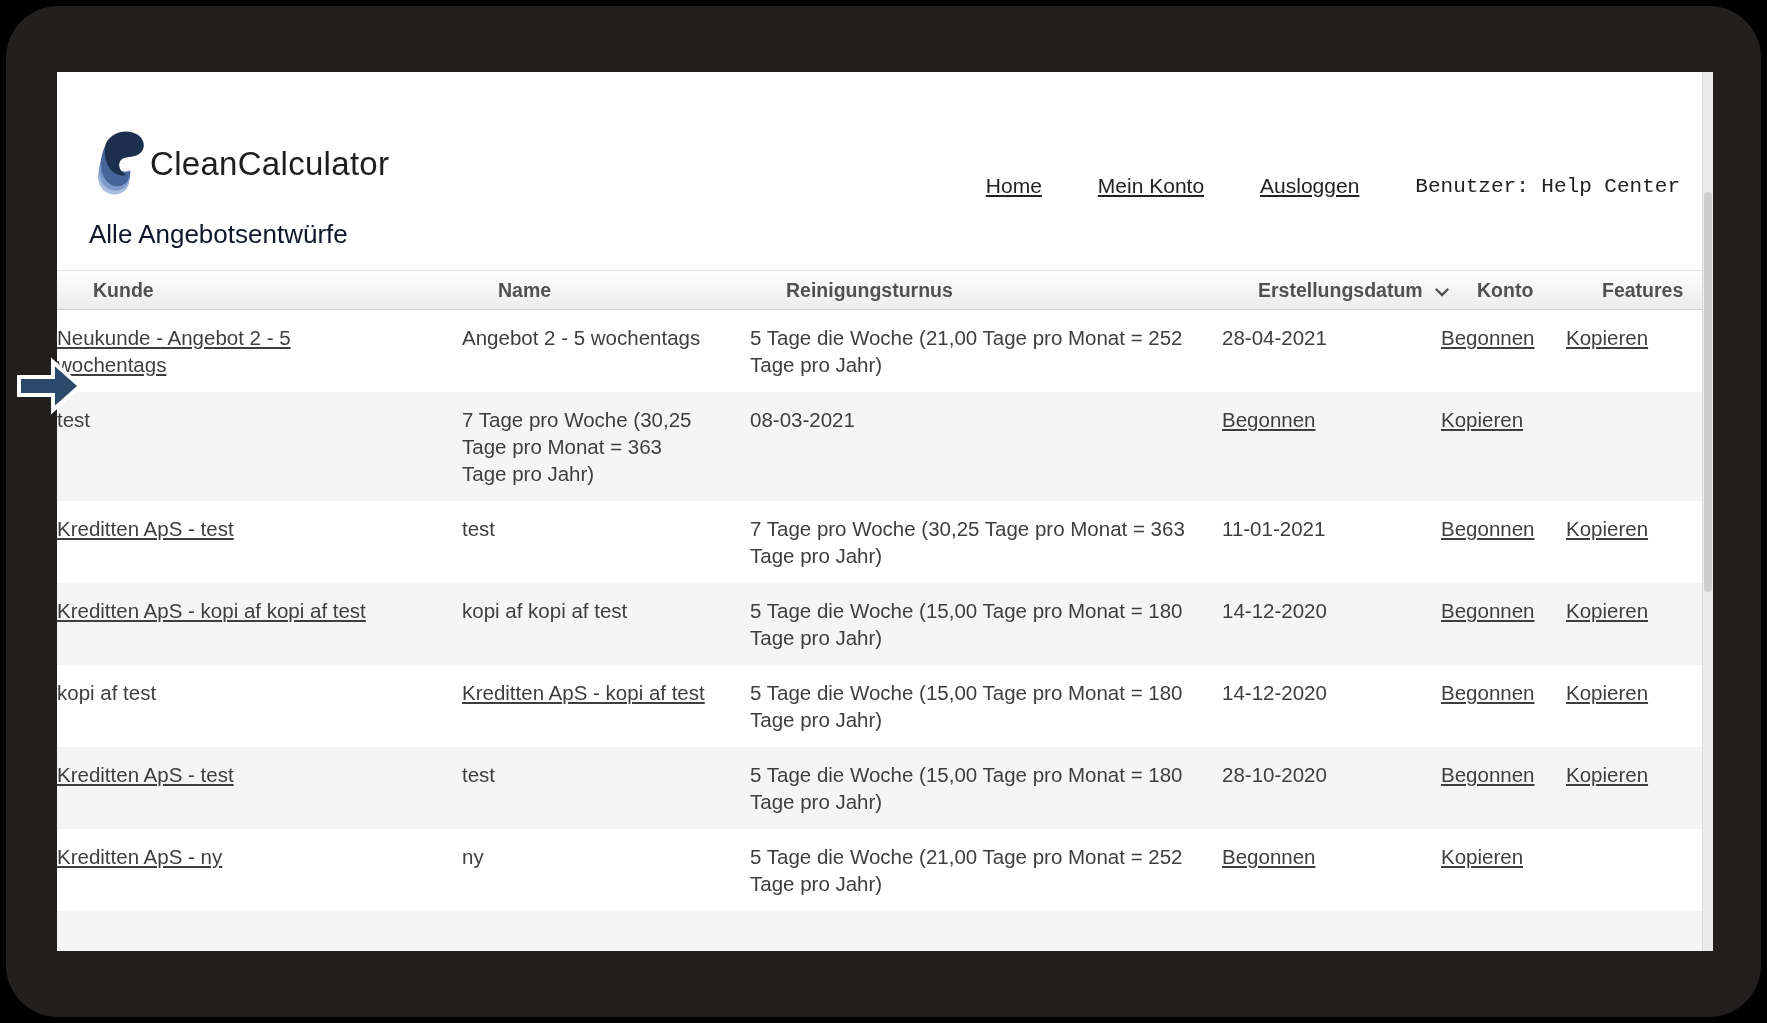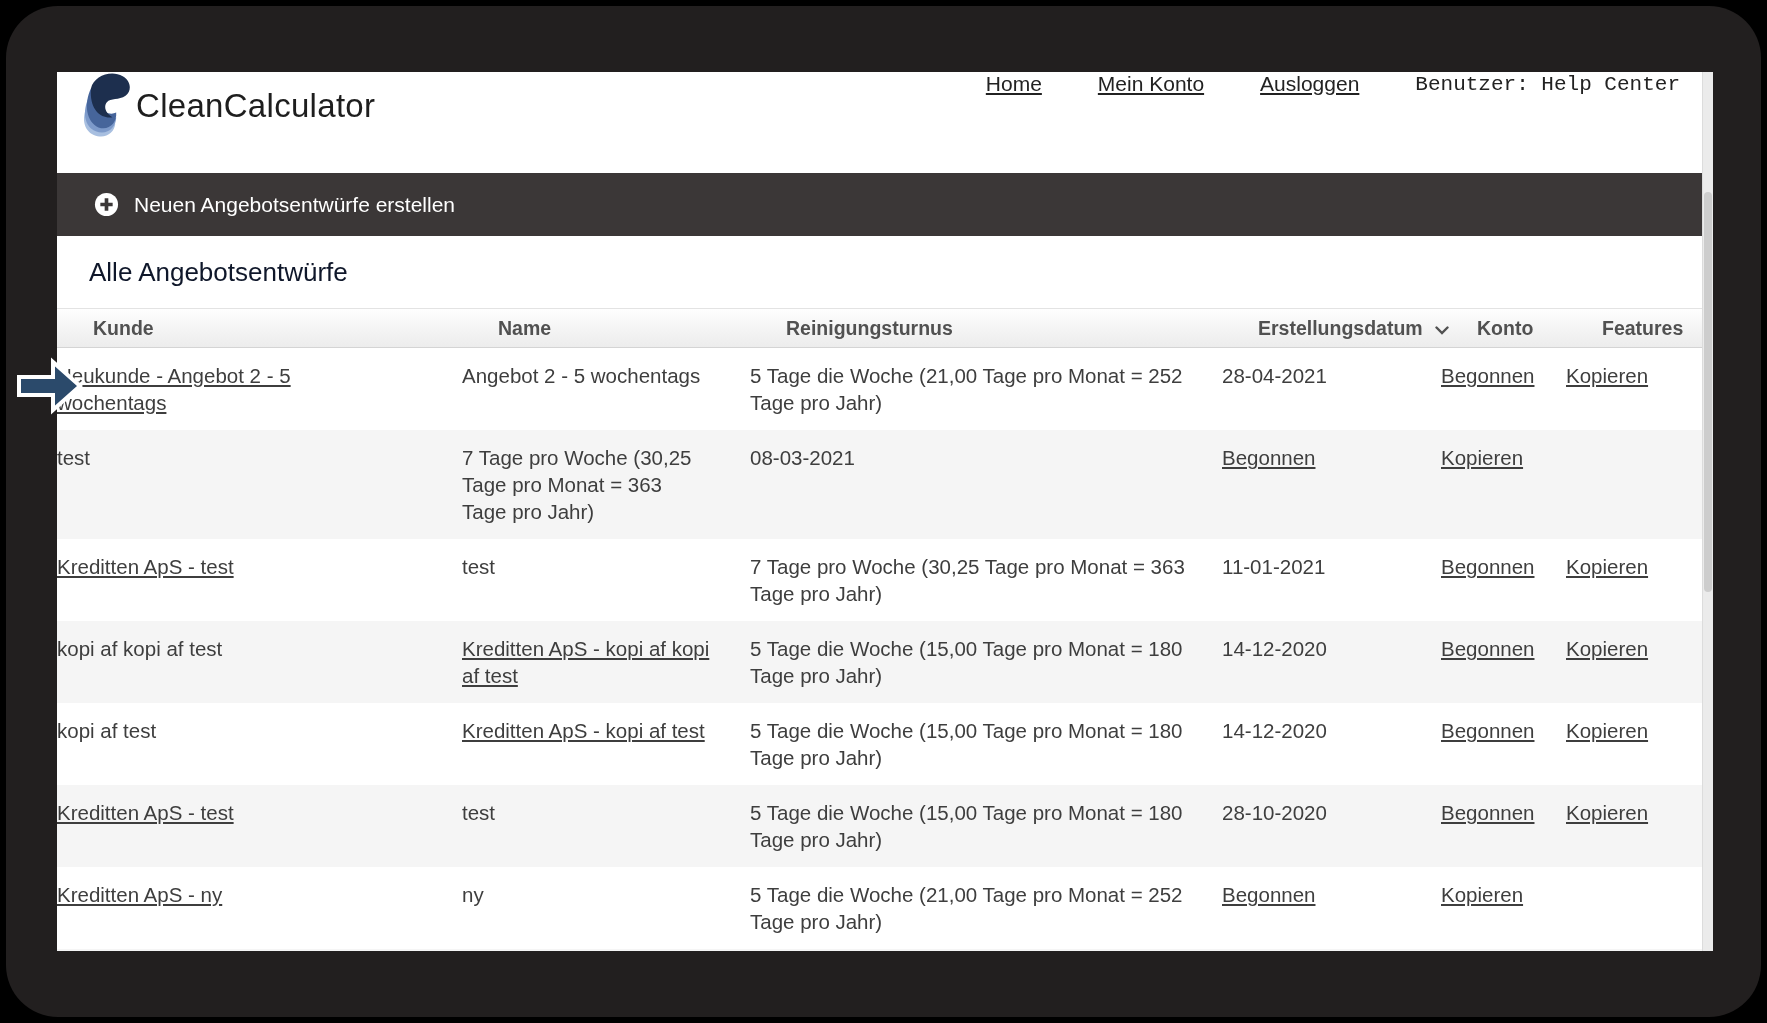--- a/index.html
+++ b/index.html
@@ -4,22 +4,22 @@
 <style>
   html,body{margin:0;padding:0;width:1767px;height:1023px;background:#000;overflow:hidden;
             font-family:"Liberation Sans",sans-serif;}
   .frame{position:absolute;inset:6px;background:#221f1f;border-radius:52px;}
   .page{position:absolute;left:57px;top:72px;width:1656px;height:879px;background:#ffffff;overflow:hidden;}
   .scroll-track{position:absolute;top:0;right:0;width:11px;height:100%;background:#ebebeb;border-left:1px solid #dcdcdc;box-sizing:border-box;}
   .scroll-thumb{position:absolute;top:120px;left:1px;width:8px;height:400px;background:#cdcdcd;border-radius:4px;}
   .content{position:absolute;left:0;top:0;right:11px;bottom:0;display:flex;flex-direction:column;}
 
   
-  .topbar{height:101px;flex:0 0 auto;display:flex;align-items:flex-start;justify-content:space-between;
-          padding:0 22px 0 20px;}
+  .topbar{height:126px;flex:0 0 auto;display:flex;align-items:flex-end;justify-content:space-between;
+          padding:0 22px 0 34px;}
   .logo{display:flex;align-items:center;gap:3px;cursor:pointer;}
   .logo svg{display:block;}
   .brand{font-size:33px;color:#1e1e1e;font-weight:500;letter-spacing:.3px;}
   .nav{display:flex;align-items:center;gap:56px;font-size:21px;color:#222;}
   .nav a{color:#222;text-decoration:underline;cursor:pointer;}
   .user{color:#222;font-family:Liberation Mono, monospace;}
 
   
   .create-bar{height:63px;flex:0 0 auto;background:#3b3737;display:flex;align-items:center;gap:15px;
               padding-left:37px;color:#fff;font-size:21px;cursor:pointer;}
@@ -67,29 +67,20 @@
         <span class="brand">CleanCalculator</span>
       </div>
       <div class="nav">
         <a>Home</a>
         <a>Mein Konto</a>
         <a>Ausloggen</a>
         <span class="user">Benutzer: Help Center</span>
       </div>
     </div>
 
-    <div class="create-bar">
-      <span>
-        <svg width="25" height="25" viewBox="0 0 26 26">
-          <circle cx="13" cy="13" r="12" fill="#ffffff"></circle>
-          <path d="M13 6.6 V19.4 M6.6 13 H19.4" stroke="#3b3737" stroke-width="3.8"></path>
-        </svg>
-      </span>
-      <span>Neuen Angebotsentwürfe erstellen</span>
-    </div>
 
     <div class="section-title">Alle Angebotsentwürfe</div>
 
     <div class="grid thead">
       <div class="hcell">
           <span>Kunde</span>
         </div>
       <div class="hcell">
           <span>Name</span>
         </div>
@@ -134,22 +125,22 @@
         <div class="grid trow">
     <div class="cell kunde"><a>Kreditten ApS - test</a></div>
     <div class="cell name">test</div>
     <div class="cell turnus">7 Tage pro Woche (30,25 Tage pro Monat = 363
 Tage pro Jahr)</div>
     <div class="cell datum">11-01-2021</div>
     <div class="cell status"><a>Begonnen</a></div>
     <div class="cell feature"><a>Kopieren</a></div>
   </div>
         <div class="grid trow alt">
+    <div class="cell kunde"><a>Kreditten ApS - kopi af kopi af test</a></div>
     <div class="cell name">kopi af kopi af test</div>
-    <div class="cell kunde"><a>Kreditten ApS - kopi af kopi af test</a></div>
     <div class="cell turnus">5 Tage die Woche (15,00 Tage pro Monat = 180
 Tage pro Jahr)</div>
     <div class="cell datum">14-12-2020</div>
     <div class="cell status"><a>Begonnen</a></div>
     <div class="cell feature"><a>Kopieren</a></div>
   </div>
         <div class="grid trow">
     <div class="cell name">kopi af test</div>
     <div class="cell kunde"><a>Kreditten ApS - kopi af test</a></div>
     <div class="cell turnus">5 Tage die Woche (15,00 Tage pro Monat = 180

